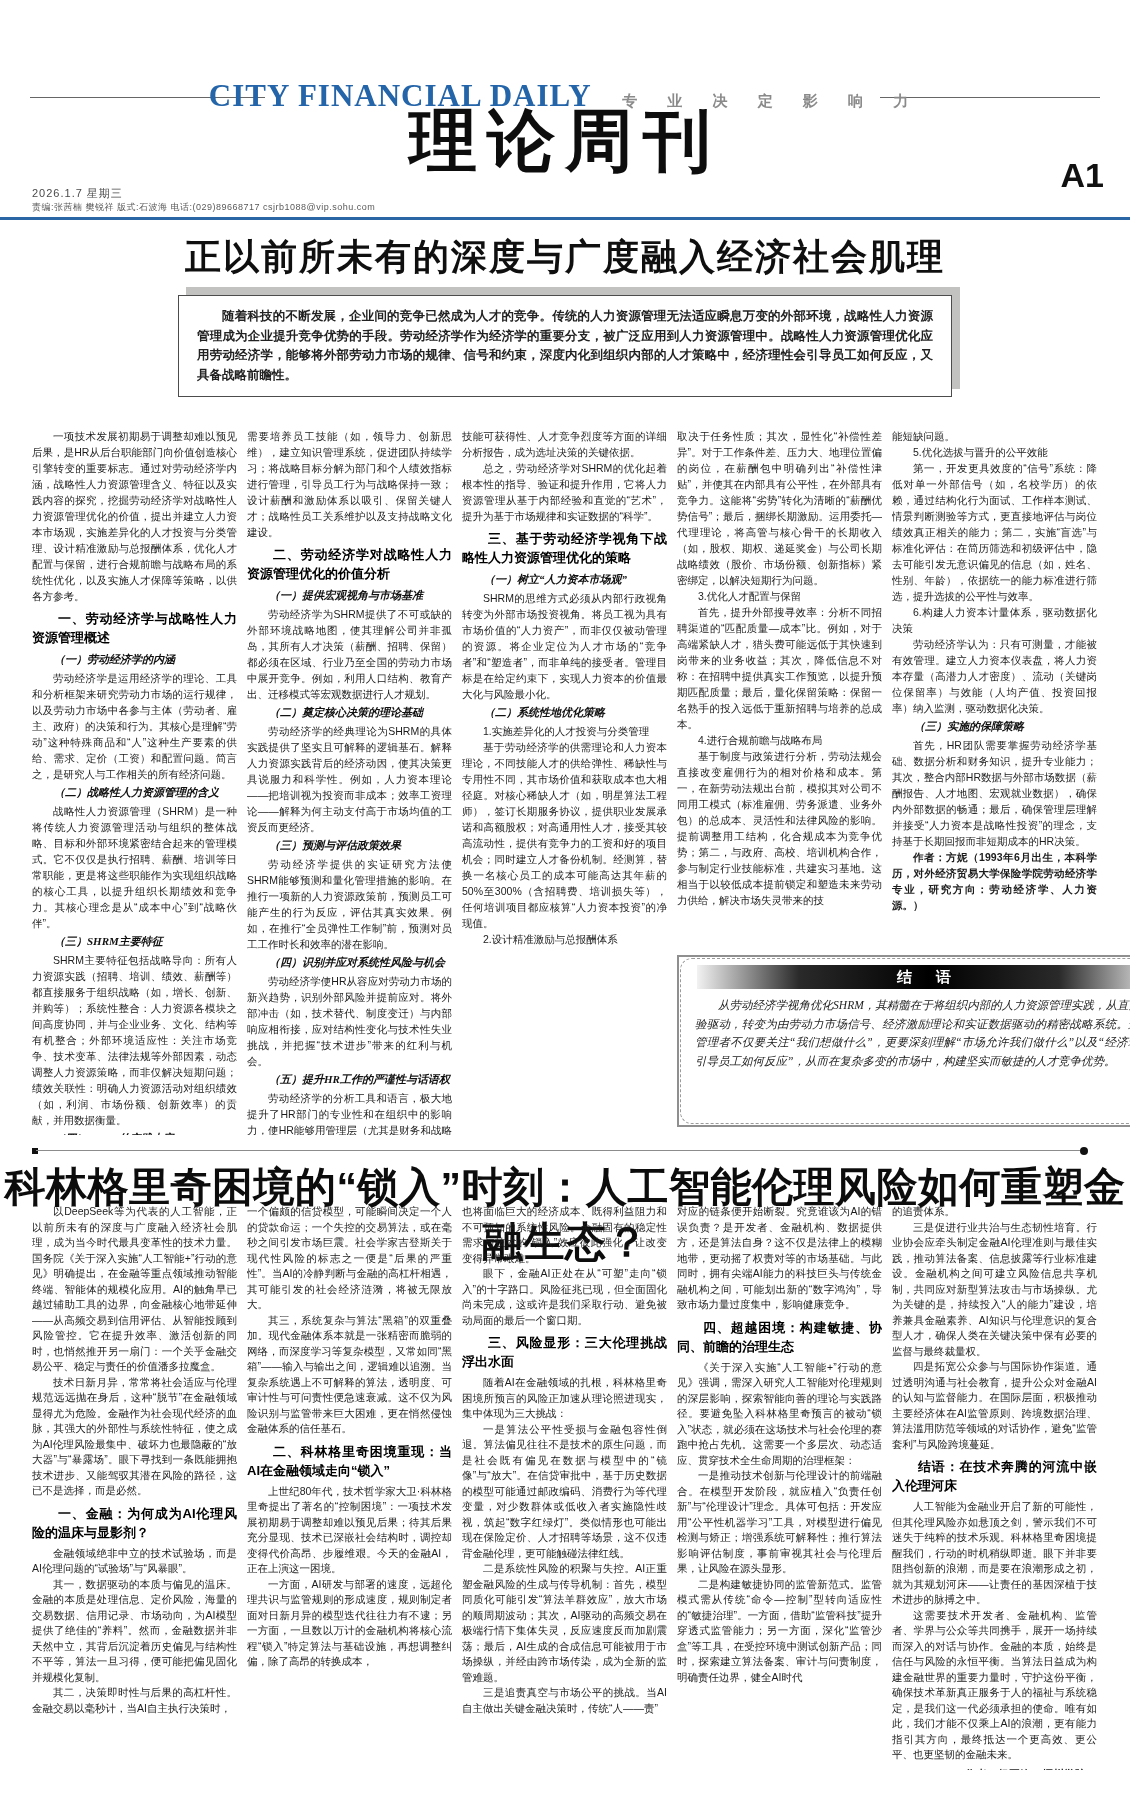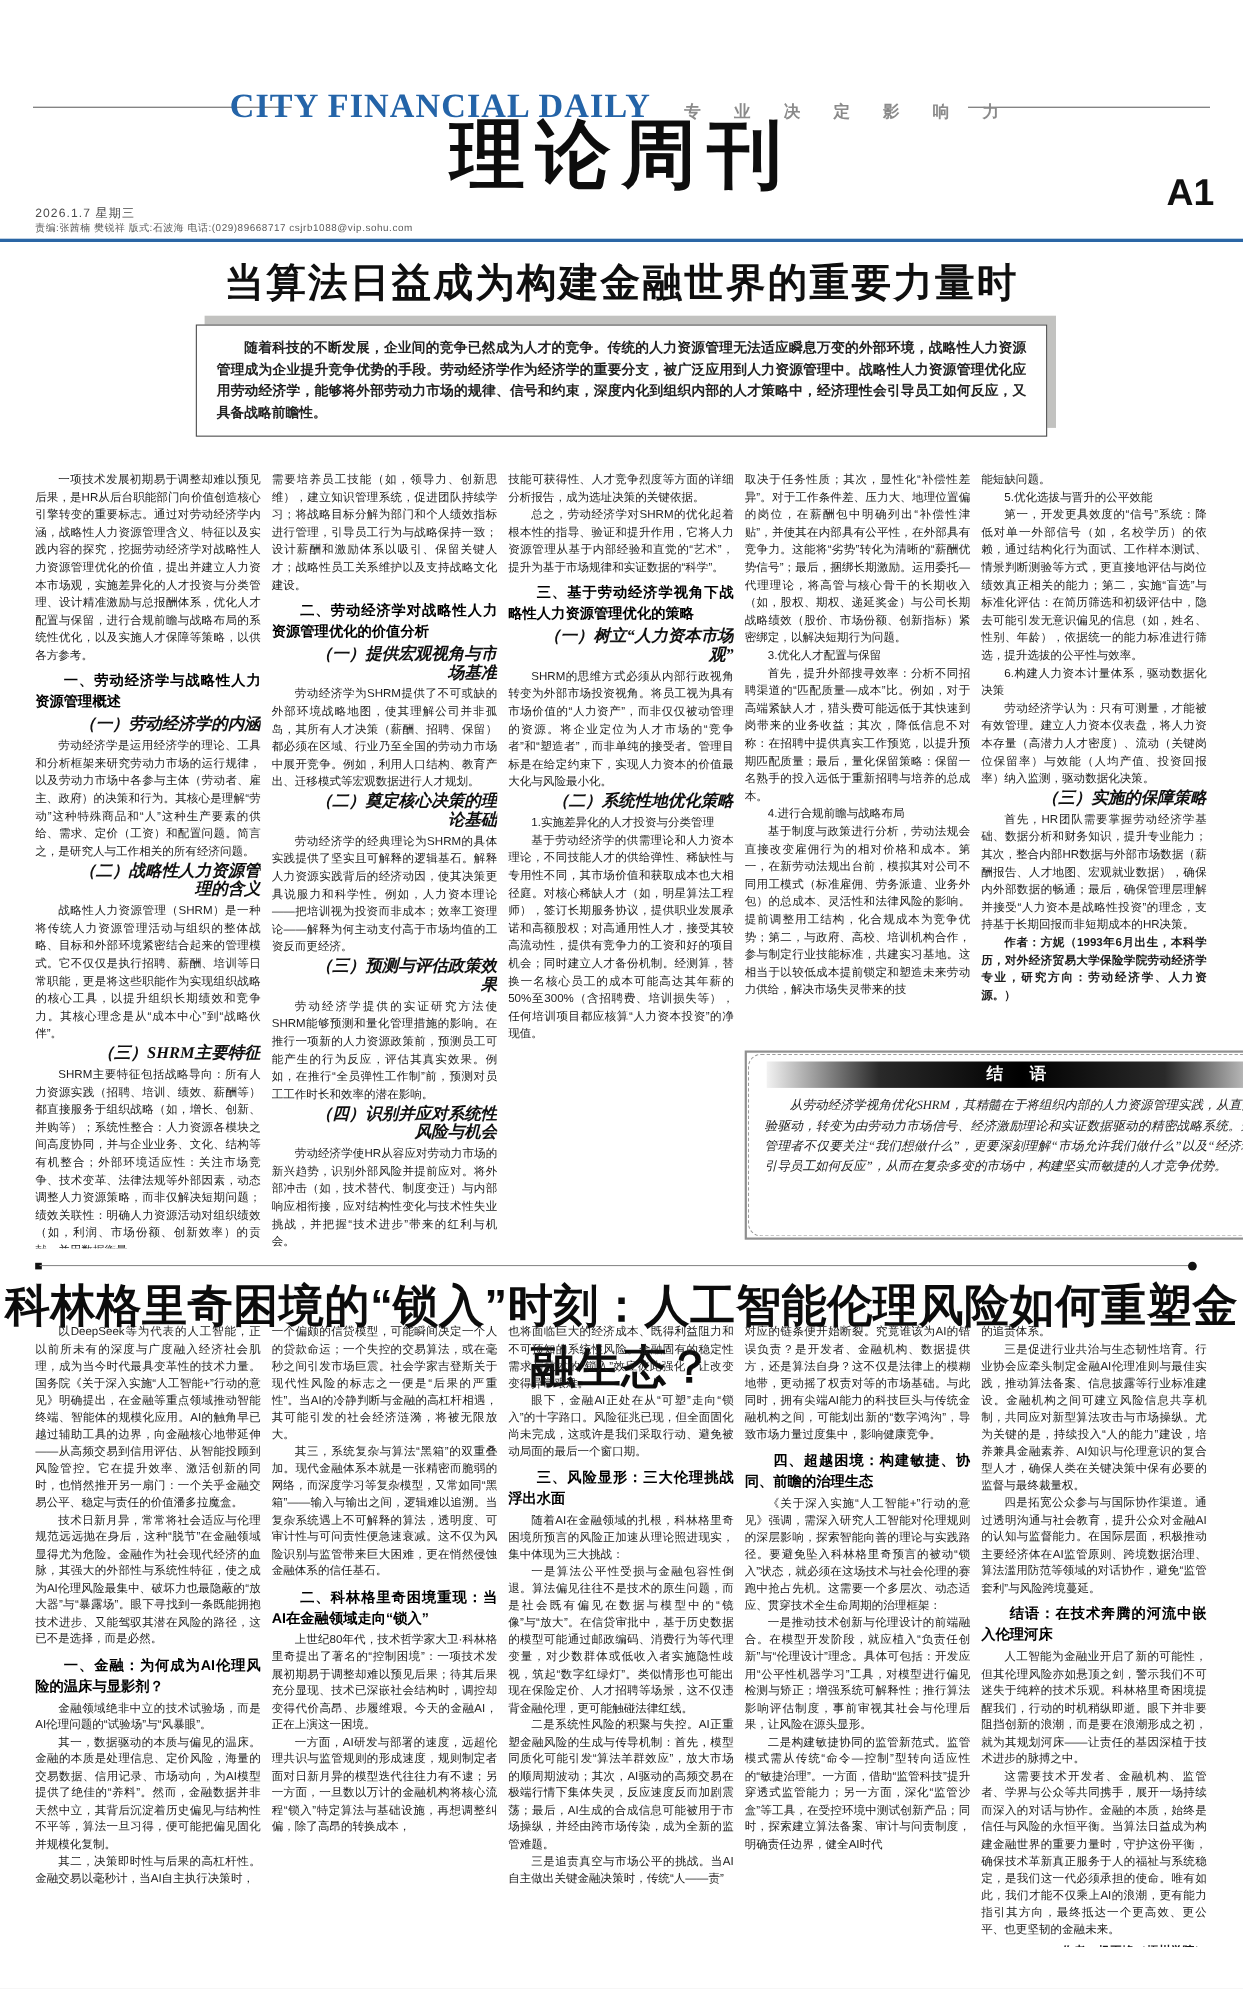--- a/index.html
+++ b/index.html
@@ -34,21 +34,21 @@
   #a2-body{left:32px;top:1204px;width:1065px;height:566px;align-items:center;}
   #a2-body .col{width:205px;height:566px;overflow:hidden;}
   .col p,.col h3{margin:0;}
   .b-p,.b-cont,.b-auth{font-size:10.5px;line-height:16px;text-align:justify;color:#1c1c1c;}
   #a2-body .b-p,#a2-body .b-cont,#a2-body .b-auth,#a2-body .b-authr{line-height:15.5px;}
   .b-p,.b-auth{text-indent:2em;}
   .b-cont{text-indent:0;}
   .b-h2{font-size:13px;font-weight:700;line-height:19px;color:#000;text-align:justify;
         text-indent:2em;margin:5px 0 4px 0 !important;}
   .b-h3{font-family:"Liberation Serif","DejaVu Serif",serif;font-style:italic;font-weight:600;
-        font-size:15px;line-height:17px;text-indent:2em;color:#111;margin:2px 0 !important;text-align:right;}
+        font-size:11px;line-height:17px;text-indent:2em;color:#111;margin:2px 0 !important;}
   .b-auth{font-weight:700;}
   .b-authr{font-size:11px;font-weight:700;text-align:right;text-indent:0;margin-top:4px !important;}
   
   #concl-box{position:absolute;left:645px;top:527px;width:504px;height:172px;background:#fff;
              border:2px solid #8f8f8f;padding:1px;box-sizing:border-box;}
   #concl-inner{border:1px dashed #9a9a9a;border-radius:12px;height:100%;box-sizing:border-box;
                padding:6px 14px 4px;overflow:hidden;}
   #concl-title{height:24px;line-height:24px;text-align:center;color:#fff;font-weight:700;
                font-size:15px;letter-spacing:10px;
                background:linear-gradient(90deg,#f2f2f2 0%,#2a2a2a 22%,#000 50%,#2a2a2a 78%,#f2f2f2 100%);
@@ -74,21 +74,21 @@
   <div id="brand-row">
     <span id="brand">CITY FINANCIAL DAILY</span>
     <span id="slogan">专 业 决 定 影 响 力</span>
   </div>
   <div id="edition-title">理论周刊</div>
   <div id="date-line">2026.1.7  星期三</div>
   <div id="staff-line">责编:张茜楠 樊锐祥  版式:石波海  电话:(029)89668717  csjrb1088@vip.sohu.com</div>
   <div id="page-no">A1</div>
   <div id="blue-rule"></div>
 
-  <div id="a1-headline">当算法日益成为构建金融世界的重要力量时</div>
+  <div id="a1-headline">正以前所未有的深度与广度融入经济社会肌理</div>
   <div id="a1-leadbox">
     <p>随着科技的不断发展，企业间的竞争已然成为人才的竞争。传统的人力资源管理无法适应瞬息万变的外部环境，战略性人力资源管理成为企业提升竞争优势的手段。劳动经济学作为经济学的重要分支，被广泛应用到人力资源管理中。战略性人力资源管理优化应用劳动经济学，能够将外部劳动力市场的规律、信号和约束，深度内化到组织内部的人才策略中，经济理性会引导员工如何反应，又具备战略前瞻性。</p>
   </div>
   <div id="a1-body" class="body-grid">
     <div id="concl-box">
       <div id="concl-inner">
         <div id="concl-title">结 语</div>
         <p id="concl-text">从劳动经济学视角优化SHRM，其精髓在于将组织内部的人力资源管理实践，从直觉和经验驱动，转变为由劳动力市场信号、经济激励理论和实证数据驱动的精密战略系统。这要求管理者不仅要关注“我们想做什么”，更要深刻理解“市场允许我们做什么”以及“经济理性会引导员工如何反应”，从而在复杂多变的市场中，构建坚实而敏捷的人才竞争优势。</p>
       </div>
     </div>

